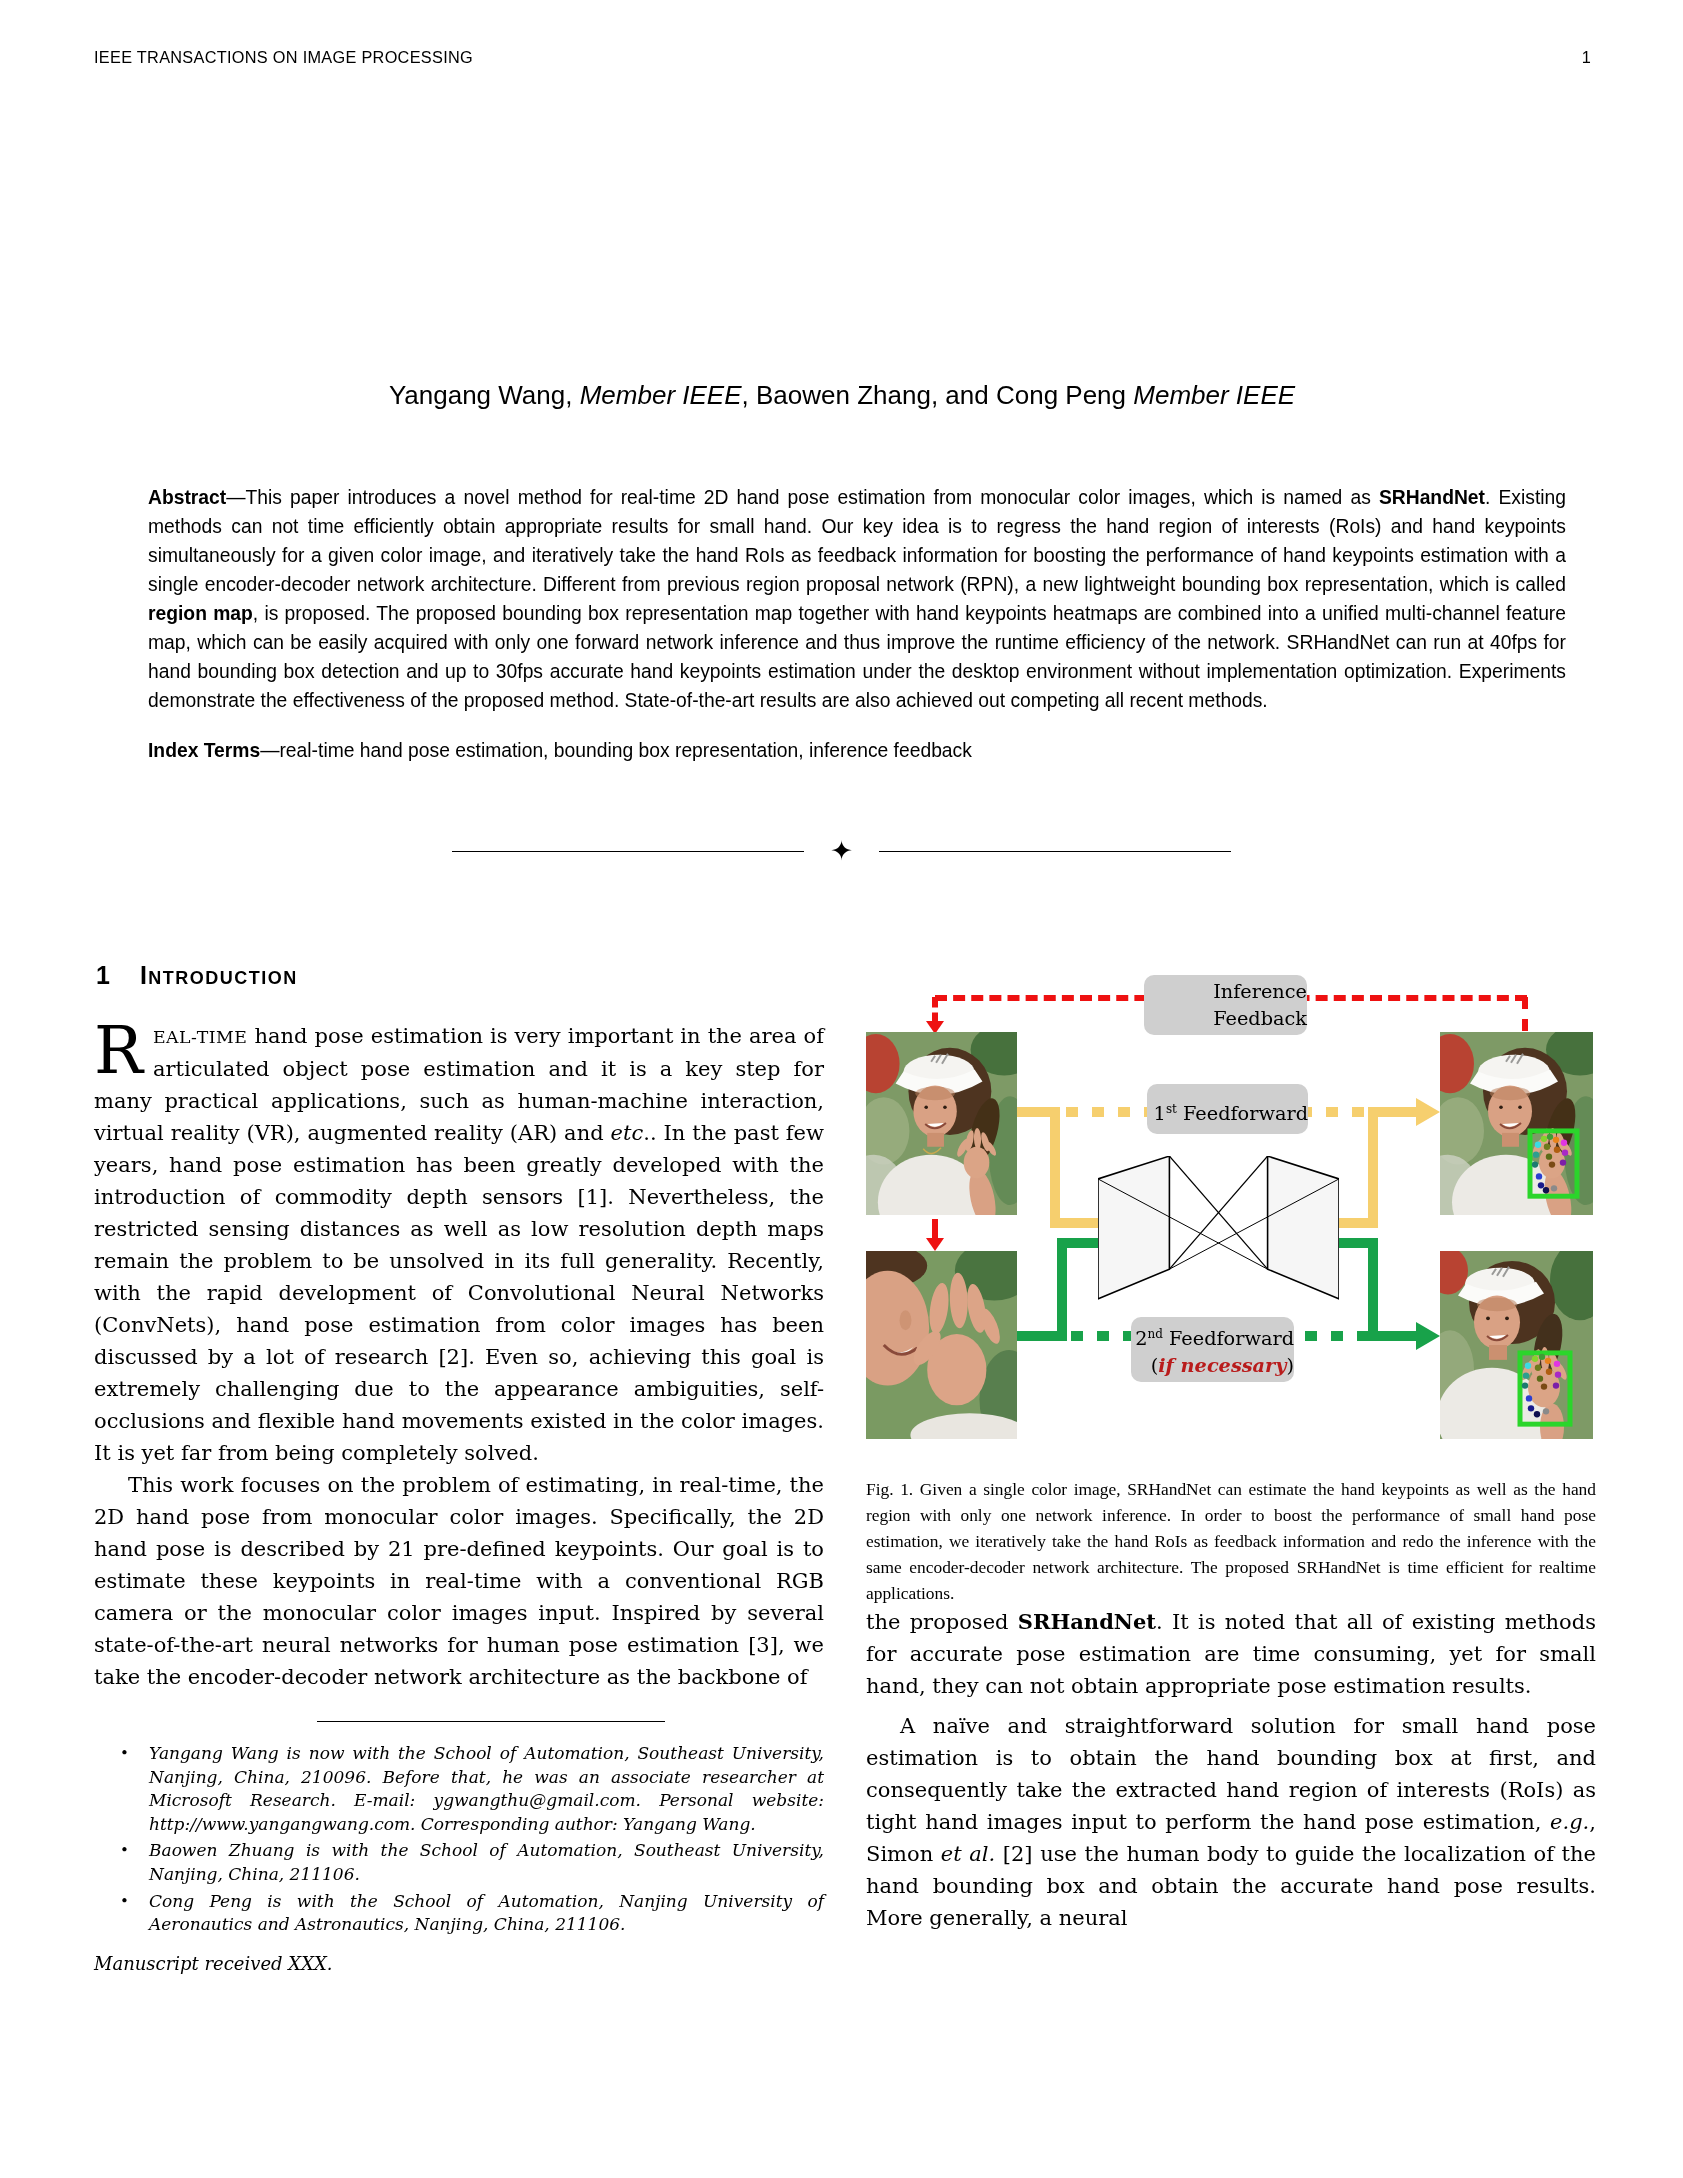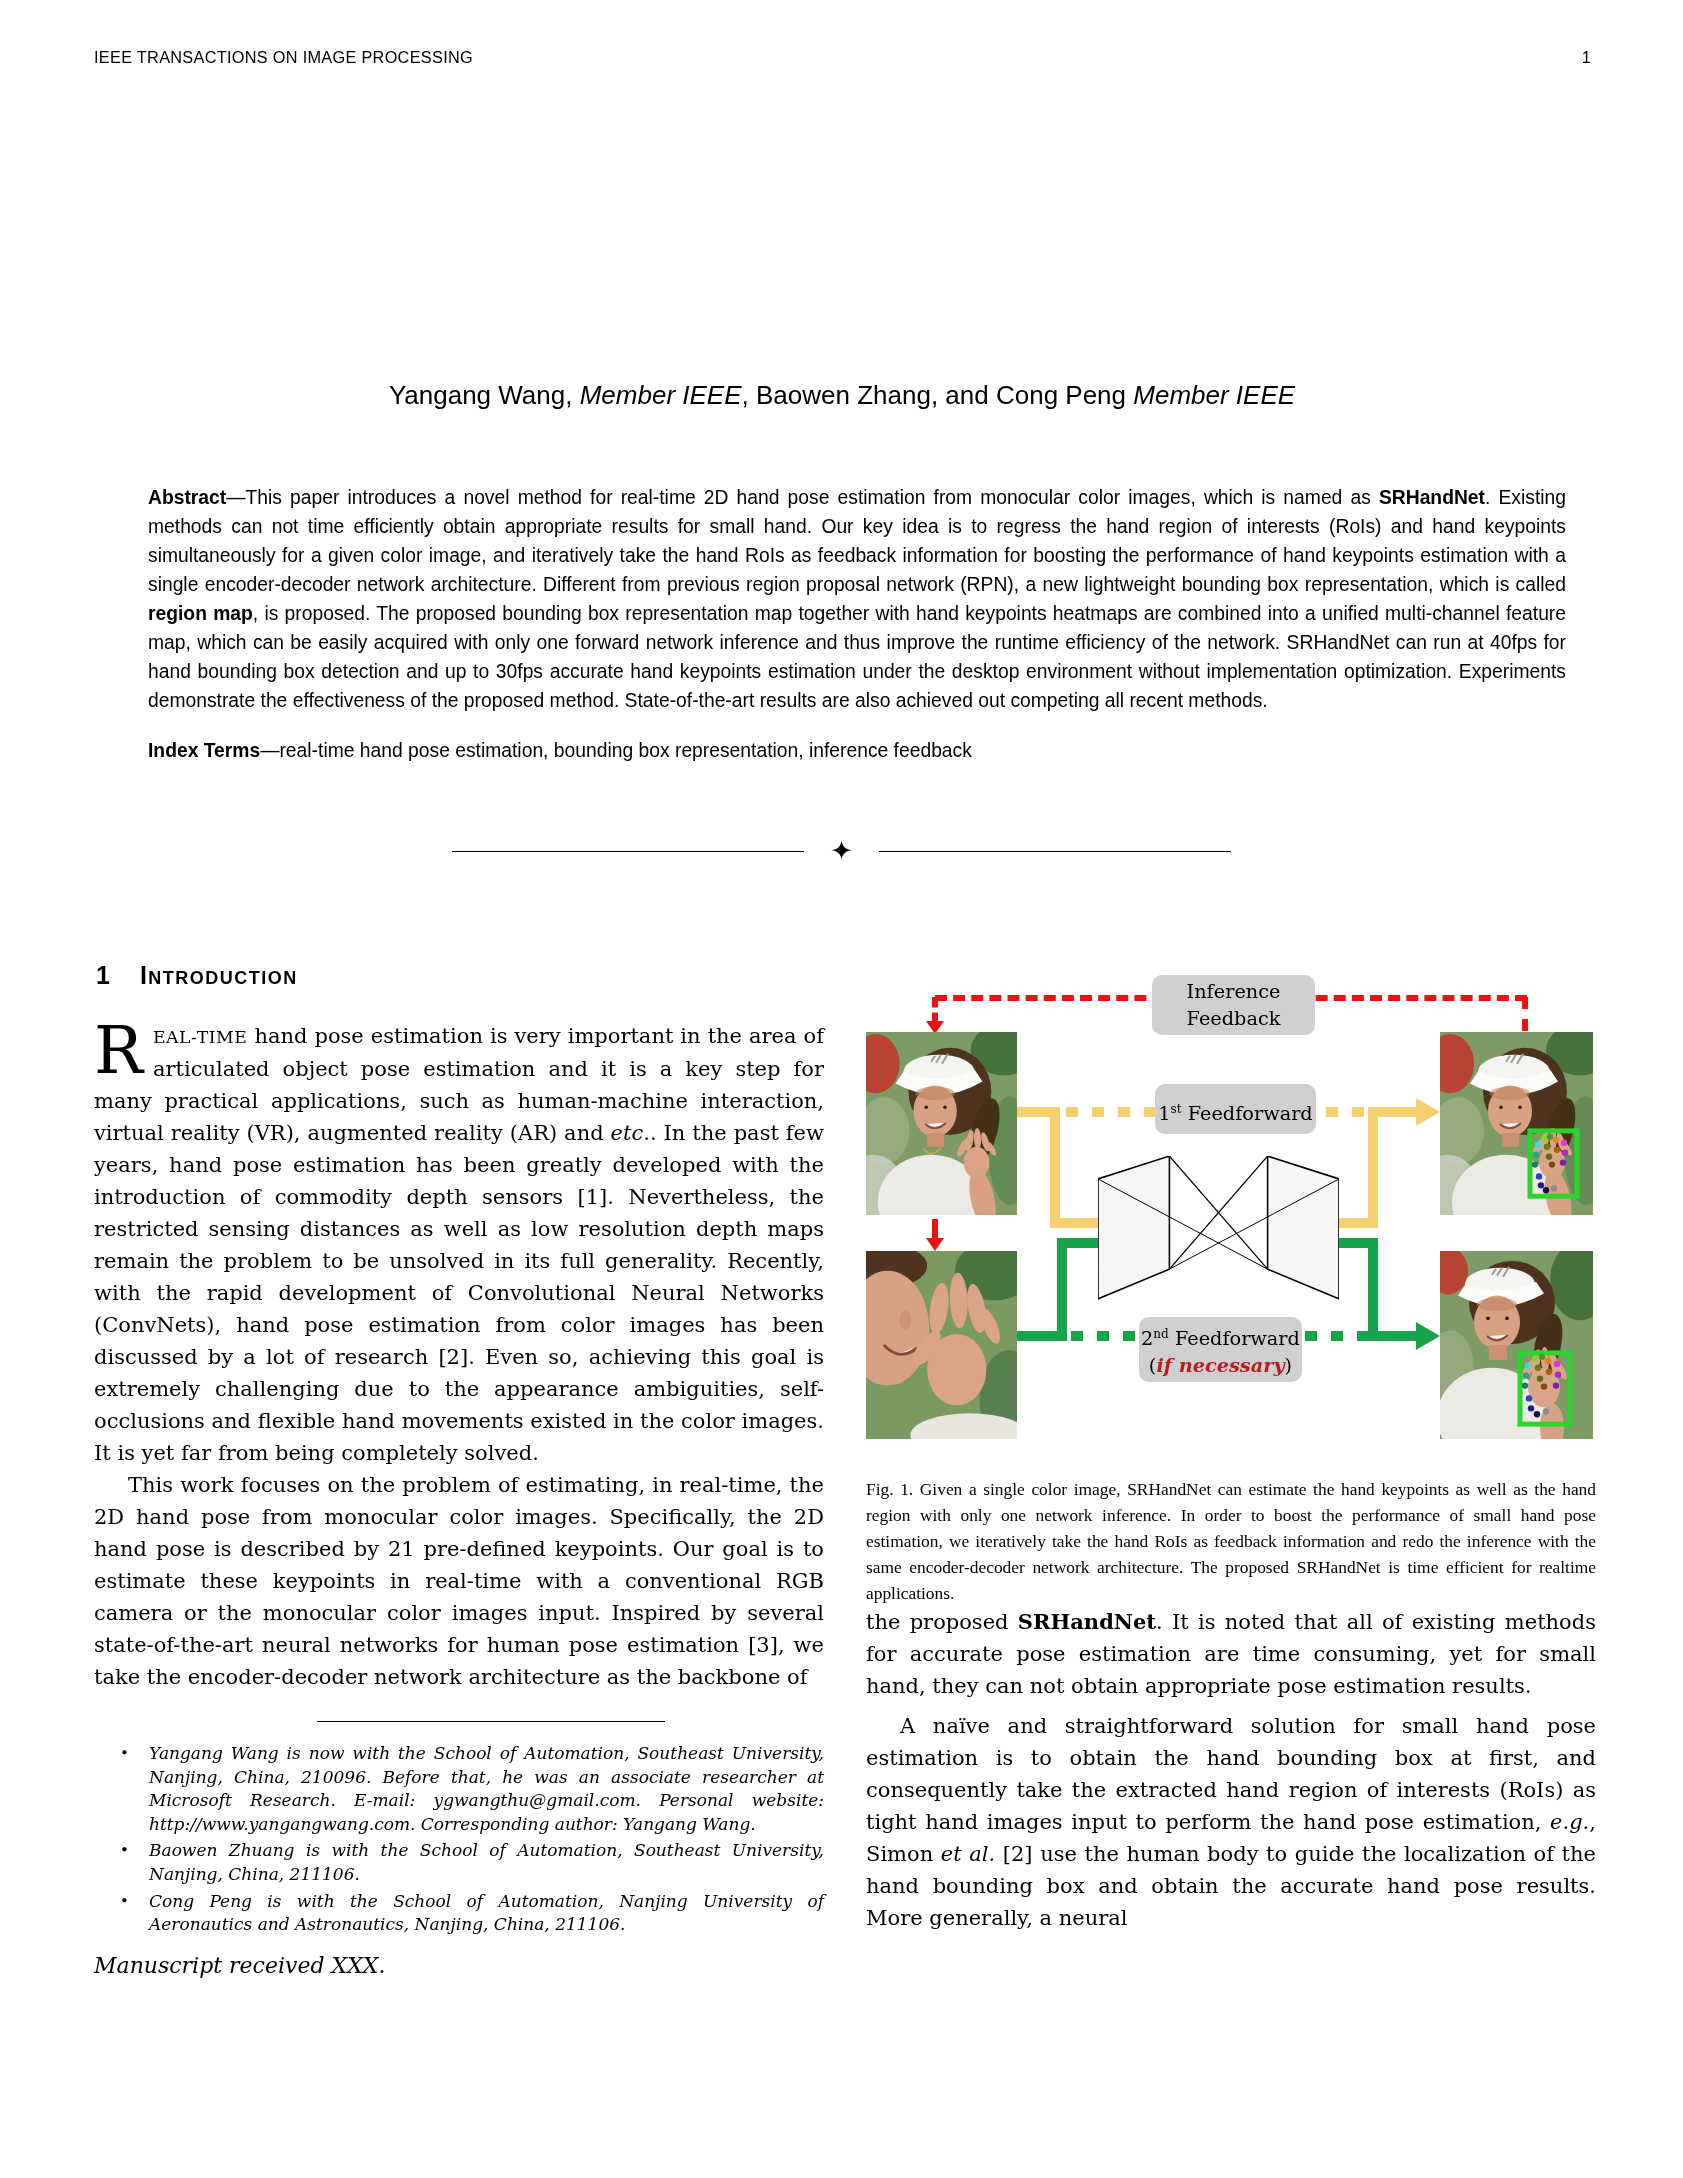--- a/index.html
+++ b/index.html
@@ -33,27 +33,27 @@
   .body-text i{font-style:italic;}
   .body-text b{font-weight:700;}
   .dropcap{float:left;font-size:65px;line-height:52px;padding:5px 10px 0 0;}
   .sc-run{font-size:17.3px;letter-spacing:0.5px;}
   
   .footnotes{margin-top:28px;}
   .fn-rule{margin-left:223px;width:348px;border-top:1.6px solid #000;height:0;margin-bottom:20px;}
   .fn{font-family:"DejaVu Serif",serif;font-style:italic;font-size:17px;line-height:23.6px;
       text-align:justify;position:relative;padding-left:55px;margin-bottom:3px;}
   .fn .bullet{position:absolute;left:26px;top:0;font-style:normal;font-size:15px;}
-  .manuscript{font-family:"DejaVu Serif",serif;font-style:italic;font-size:22px;margin-top:16px;}
+  .manuscript{font-family:"DejaVu Serif",serif;font-style:italic;font-size:18px;margin-top:16px;}
   
   .figure{position:relative;height:467px;margin-top:18px;}
   .fig-img{position:absolute;z-index:2;overflow:hidden;}
   .fig-img svg{display:block;}
   .gbox{position:absolute;background:#CFCFCF;border-radius:10px;font-family:"DejaVu Serif",serif;
-        text-align:center;z-index:3;font-size:19.3px;margin-left:8px;}
+        text-align:right;z-index:3;font-size:19.3px;}
   .gbox sup{font-size:12px;}
   #gbox-inference{left:278px;top:2px;width:163px;height:57px;line-height:27px;padding-top:3px;}
   #gbox-ff1{left:281px;top:111px;width:161px;height:50px;line-height:50px;}
   #gbox-ff2{left:265px;top:344px;width:163px;height:61px;line-height:27px;padding-top:4px;}
   .if-nec{color:#b91c1c;font-weight:700;font-style:italic;}
   .seg{position:absolute;z-index:1;}
   .red-dash-h{left:69px;top:22px;width:592px;height:0;border-top:6px dashed #EE1111;}
   .red-dash-v{border-left:6px dashed #EE1111;width:0;}
   .arrow-down{width:0;height:0;border-left:9px solid transparent;border-right:9px solid transparent;
               border-top:13px solid #EE1111;}

